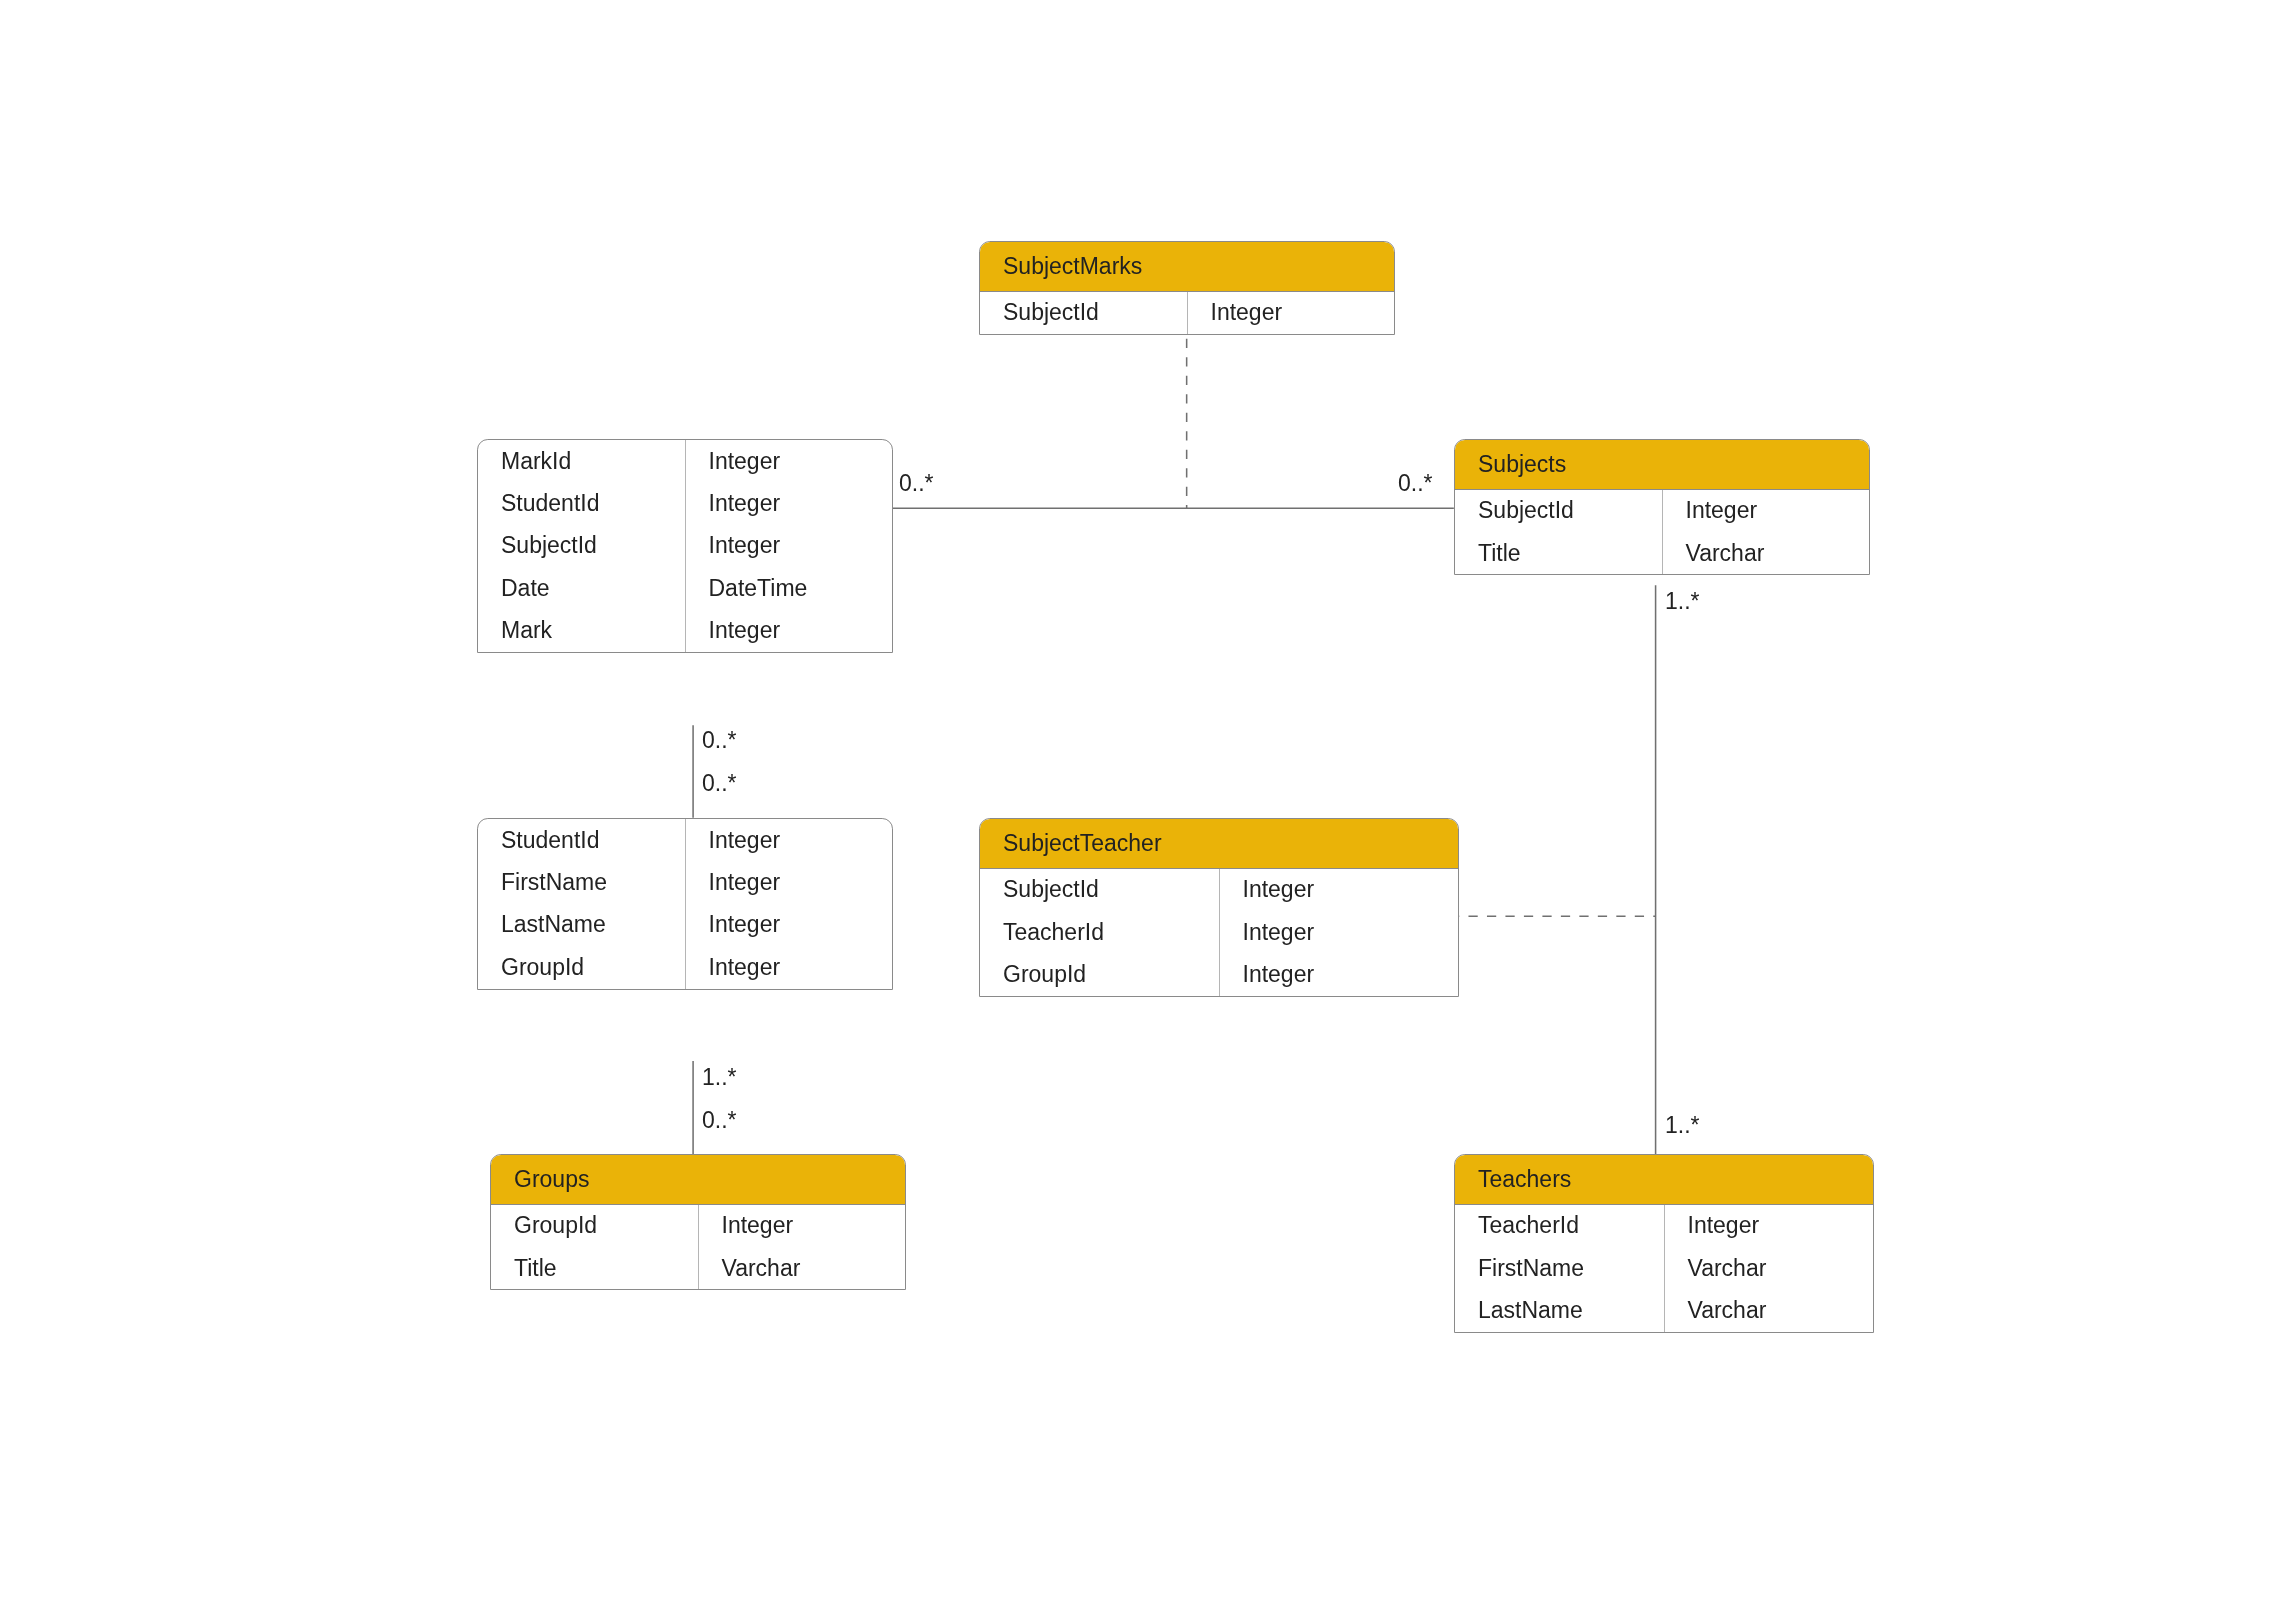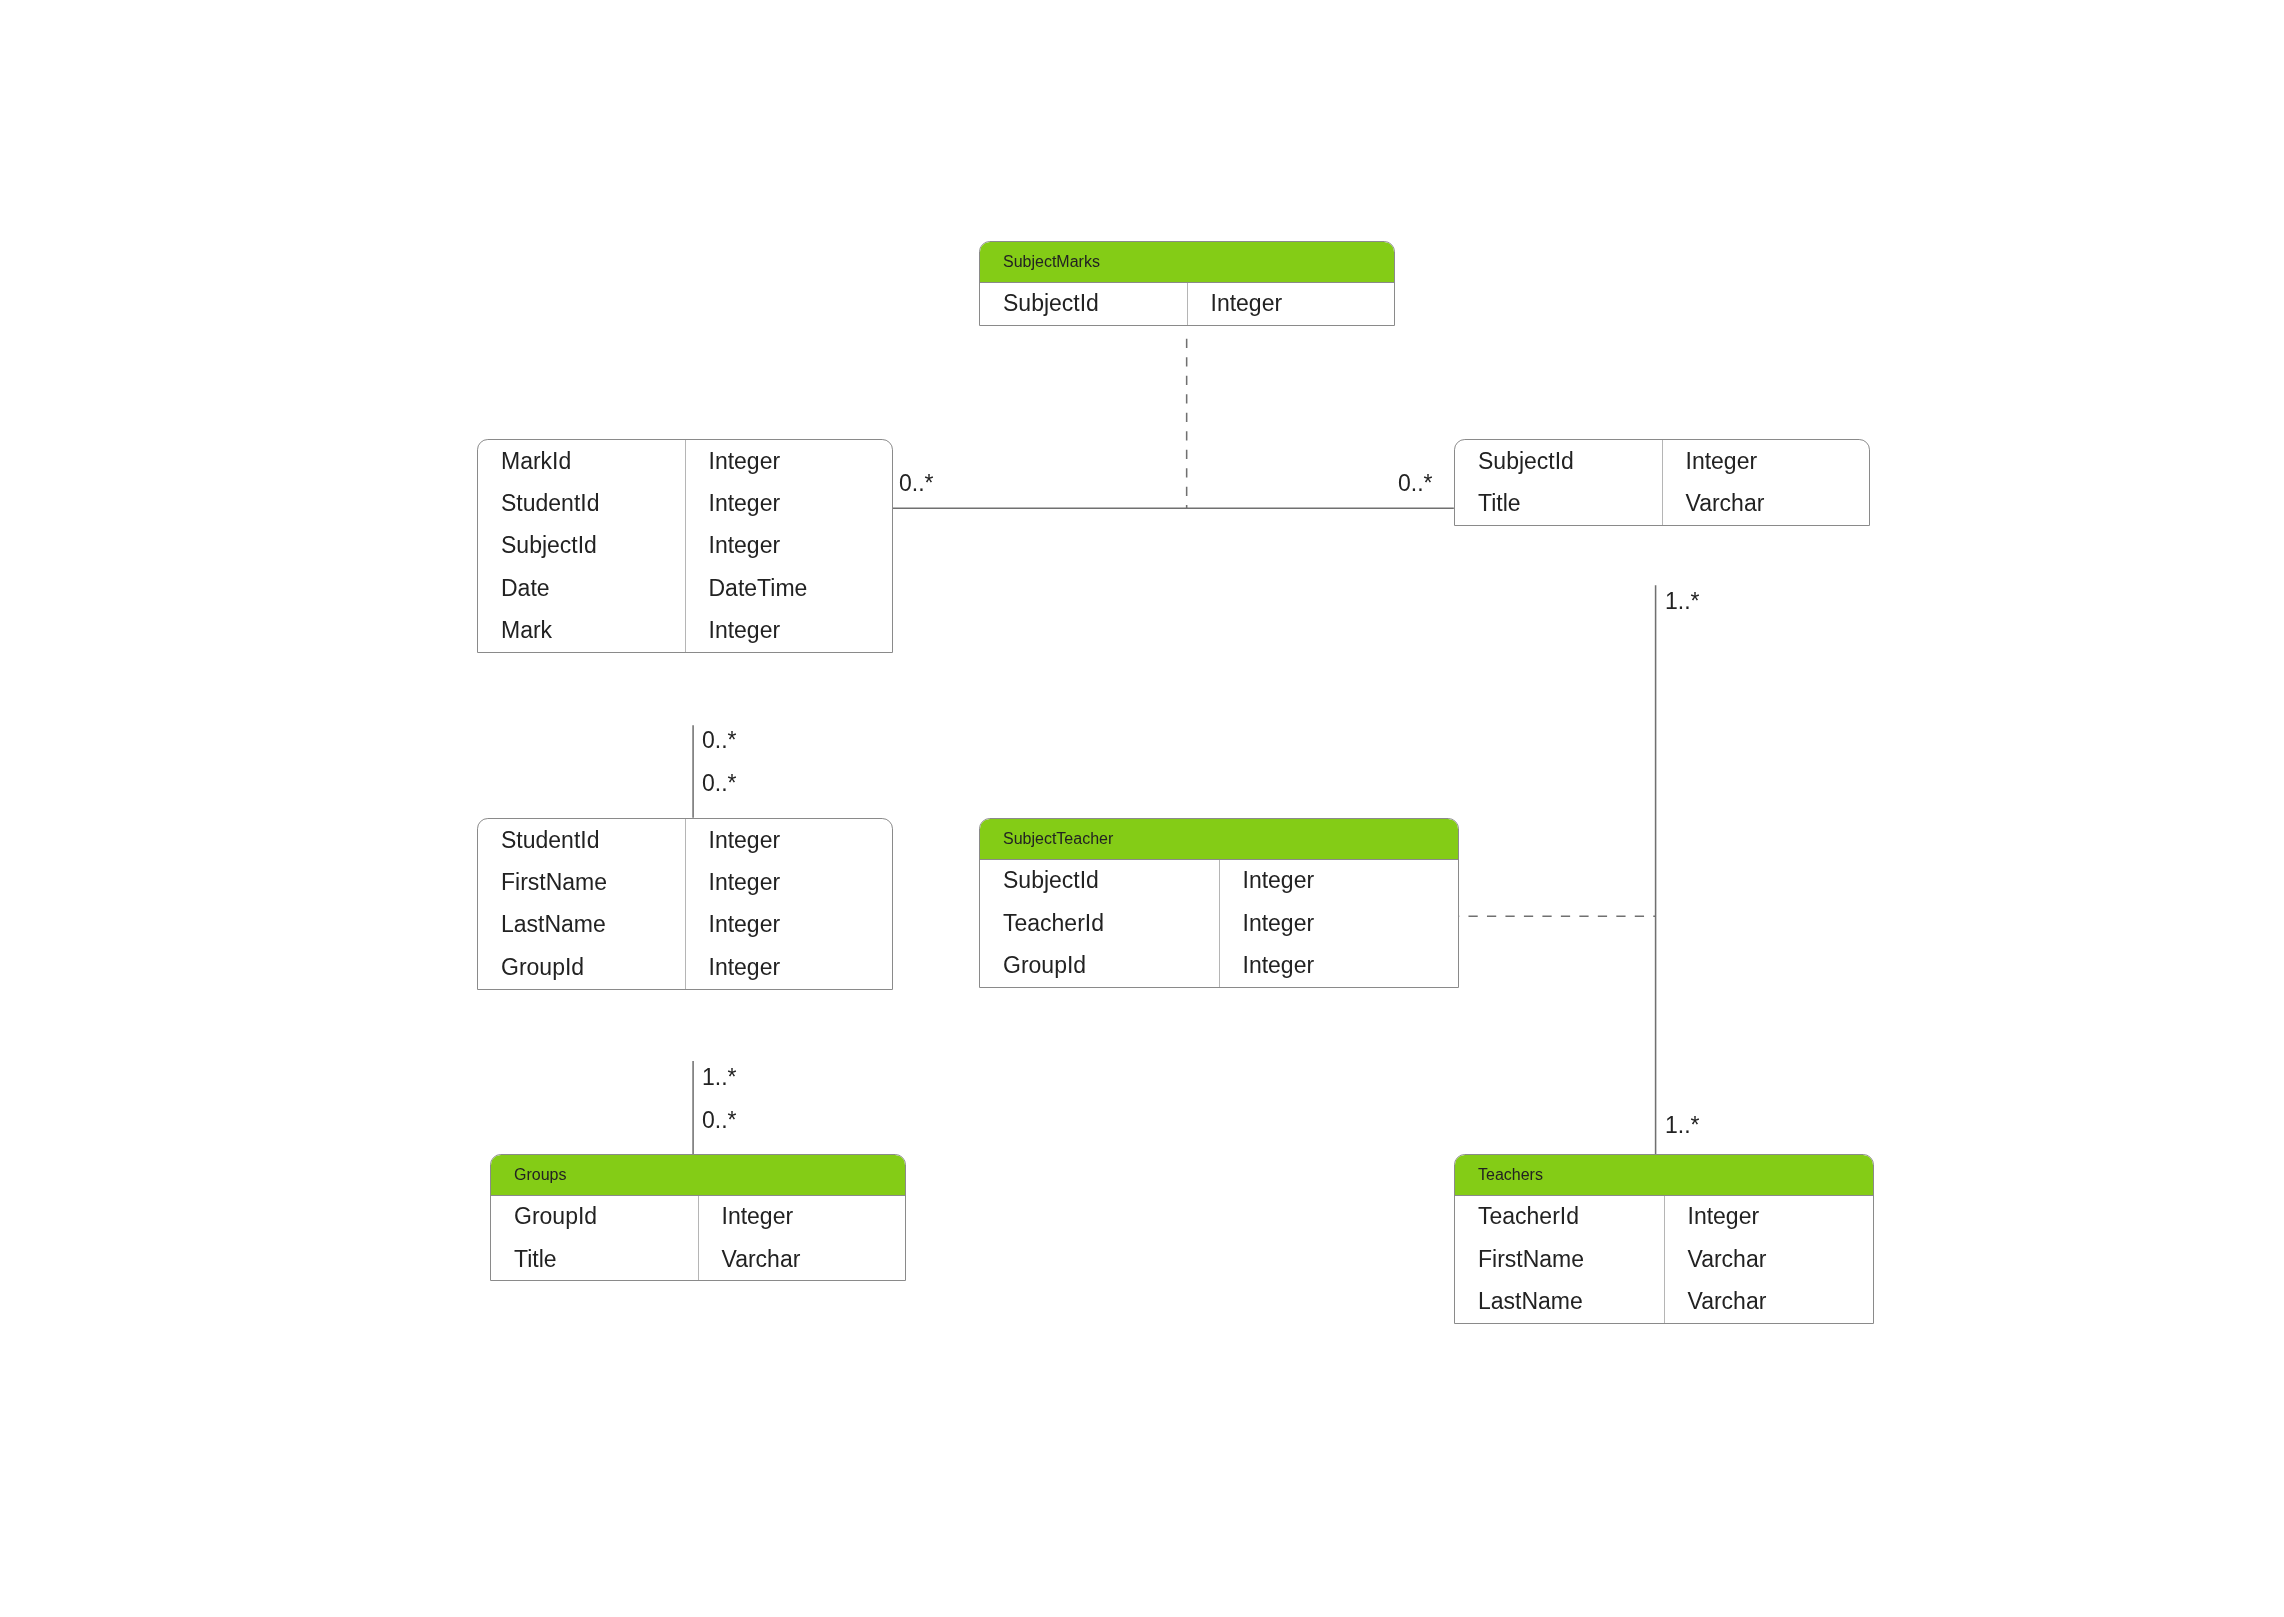--- a/index.html
+++ b/index.html
@@ -19,24 +19,24 @@
   }
   .entity {
     position: absolute;
     border: 1.5px solid #8a8a8a;
     border-radius: 10.8px 10.8px 0 0;
     background: #ffffff;
     box-sizing: border-box;
     overflow: hidden;
   }
   .entity .title {
-    background: #84cc16;
+    background: #eab308;
     border-bottom: 0.8px solid #8a8a8a;
     padding: 10.8px 23px;
-    font-size: 16px;
+    font-size: 23px;
     border-radius: 9.2px 9.2px 0 0;
     white-space: nowrap;
   }
   .entity .row {
     display: flex;
     align-items: center;
   }
   .entity .row > div {
     padding: 7.7px 23px;
     font-size: 23px;
@@ -124,20 +124,21 @@
       <div class="col-name">Date</div>
       <div class="col-type">DateTime</div>
     </div>
     <div class="row">
       <div class="col-name">Mark</div>
       <div class="col-type">Integer</div>
     </div>
   </div>
 
   <div class="entity" style="left:1454px; top:439px; width:416px;">
+    <div class="title">Subjects</div>
     <div class="row">
       <div class="col-name">SubjectId</div>
       <div class="col-type">Integer</div>
     </div>
     <div class="row">
       <div class="col-name">Title</div>
       <div class="col-type">Varchar</div>
     </div>
   </div>
 

